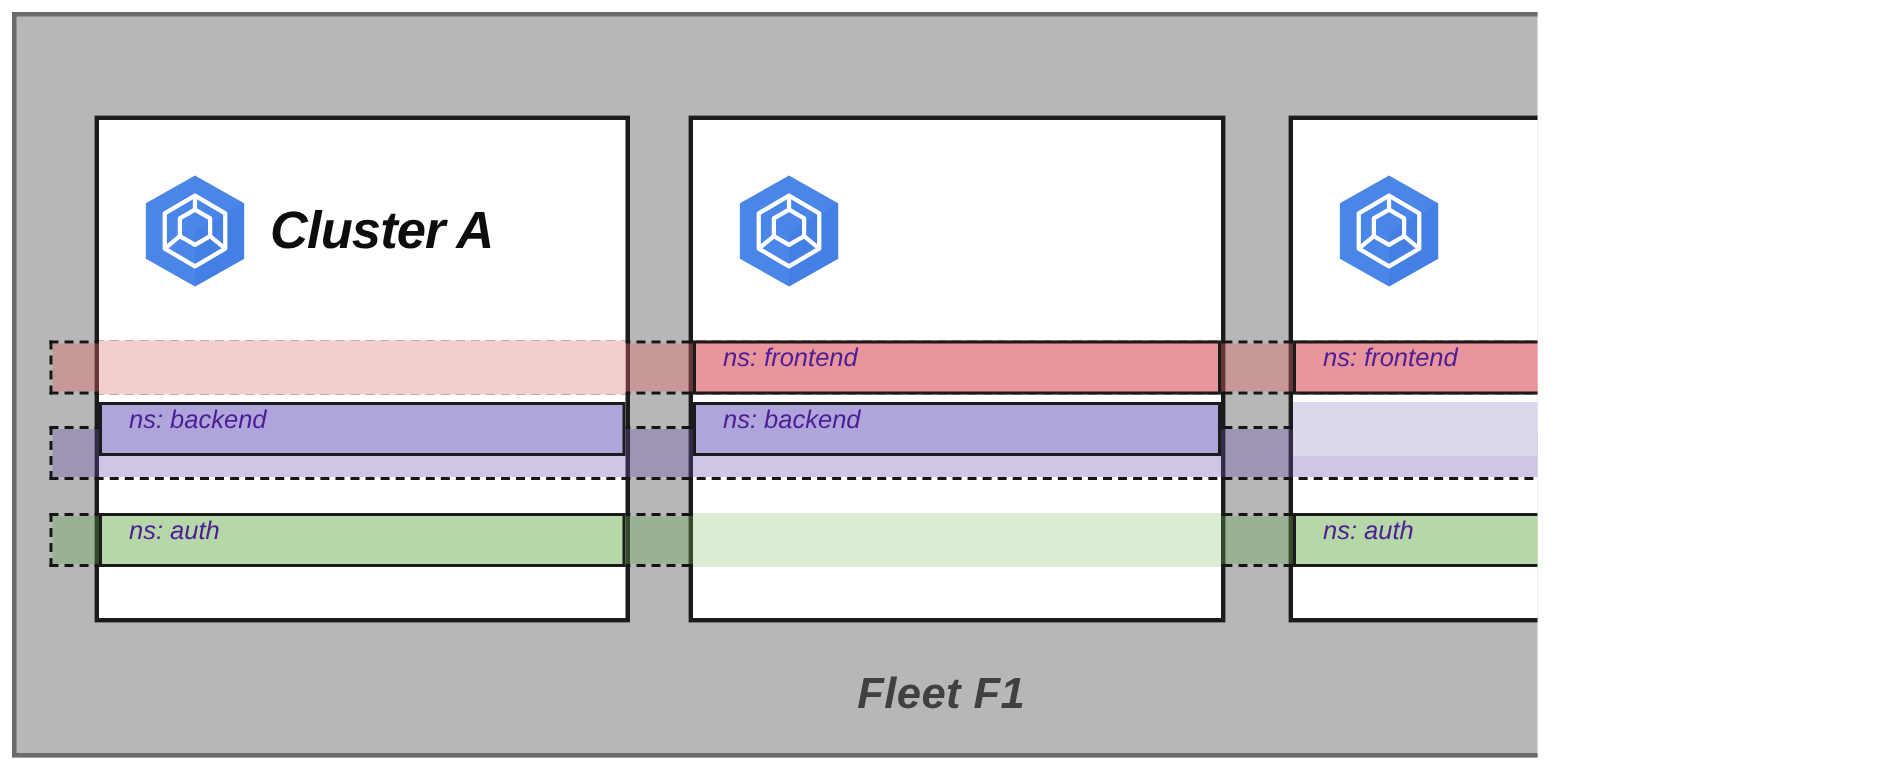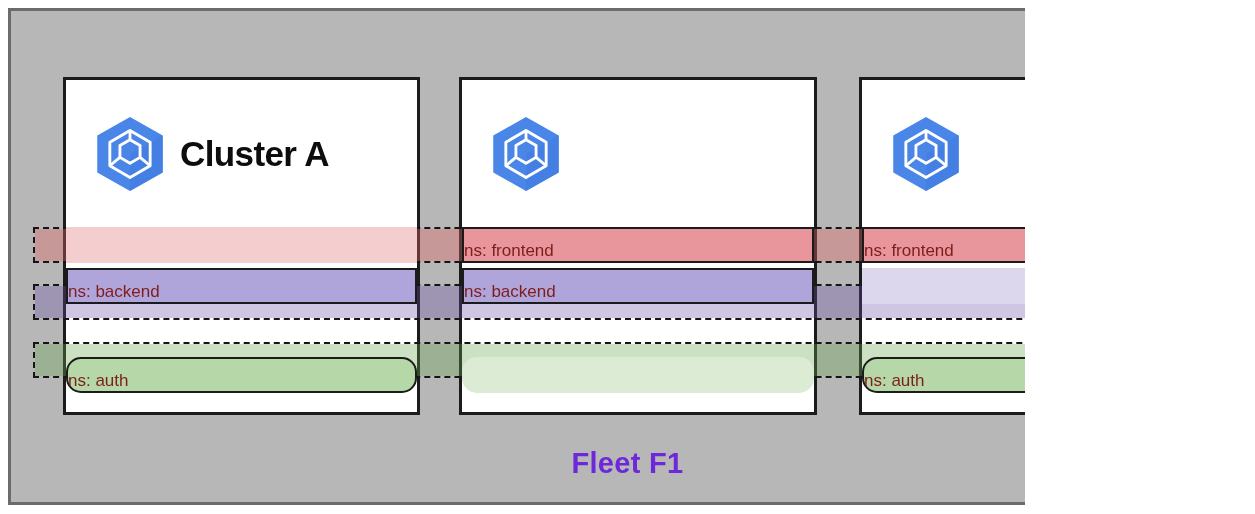--- a/index.html
+++ b/index.html
@@ -11,41 +11,42 @@
   body {
     font-family: "Liberation Sans", sans-serif;
   }
 
   #stage {
     position: relative;
     width: 1025px;
     height: 514px;
     background: #ffffff;
     overflow: hidden;
+    font-style: italic;
   }
 
   
   .fleet-box {
     position: absolute;
     left: 8px;
     top: 8px;
     width: 1239px;
     height: 497px;
     background: #b7b7b7;
     border: 3px solid #6b6b6b;
     box-sizing: border-box;
   }
 
   .fleet-label {
     position: absolute;
     left: 0;
     right: 0;
     top: 436px;
     text-align: center;
-    color: #6d28d9;
+    color: #404040;
     font-size: 29px;
     font-weight: bold;
     letter-spacing: 0.3px;
     font-family: "Liberation Sans", sans-serif;
     z-index: 6;
     user-select: none;
   }
 
   
   .cluster {
@@ -114,33 +115,34 @@
   .wash-backend  { background: rgba(103, 78, 167, 0.32); }
   .wash-auth     { background: rgba(106, 168, 79, 0.34); }
 
   
   .ns-cell {
     position: absolute;
     height: 36px;
     box-sizing: border-box;
     z-index: 5;
     display: flex;
-    align-items: flex-end;
+    align-items: flex-start;
+    padding-left: 18px;
     font-size: 17px;
-    color: #7f1d1d;
+    color: #4c1d95;
     font-family: "Liberation Sans", sans-serif;
     white-space: nowrap;
   }
   .cell-a { left: 55px;  width: 351px; }
   .cell-b { left: 451px; width: 352px; }
   .cell-c { left: 851px; width: 353px; }
 
   .cell-row-frontend { top: 216px; }
   .cell-row-backend  { top: 257px; }
-  .cell-row-auth     { top: 346px; border-radius: 15px; }
+  .cell-row-auth     { top: 331px; }
 
   
   .cell-active.kind-frontend { background: #e8969b; border: 2.5px solid #1b1b1b; }
   .cell-active.kind-backend  { background: #b0a5db; border: 2.5px solid #1b1b1b; }
   .cell-active.kind-auth     { background: #b6d7a8; border: 2.5px solid #1b1b1b; }
 
   
   .cell-inactive.kind-frontend { background: #f4cdce; border: none; }
   .cell-inactive.kind-backend  { background: #ddd7ee; border: none; }
   .cell-inactive.kind-auth     { background: #dcebd3; border: none; }

